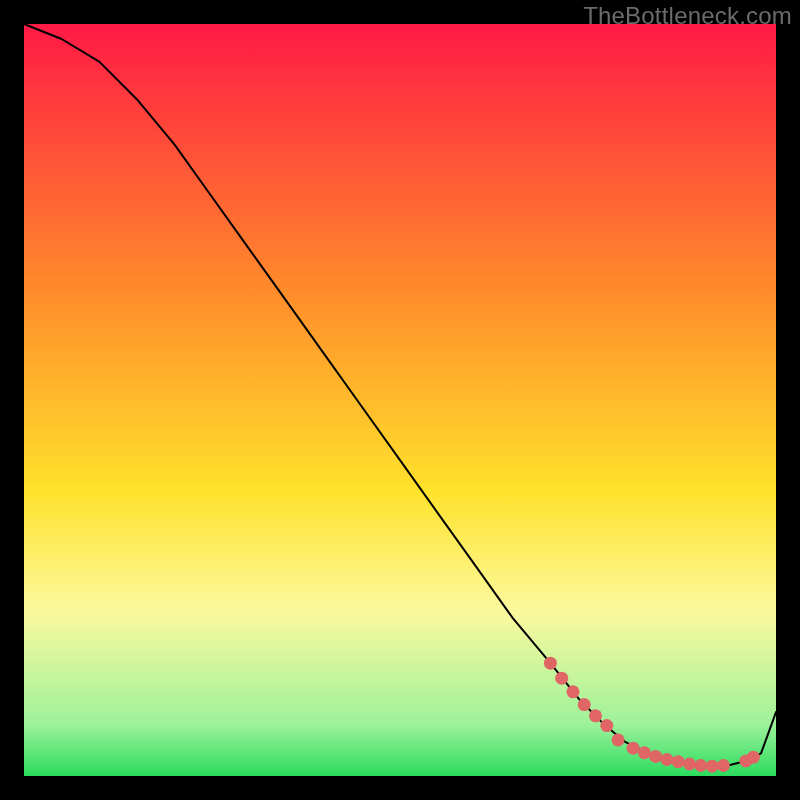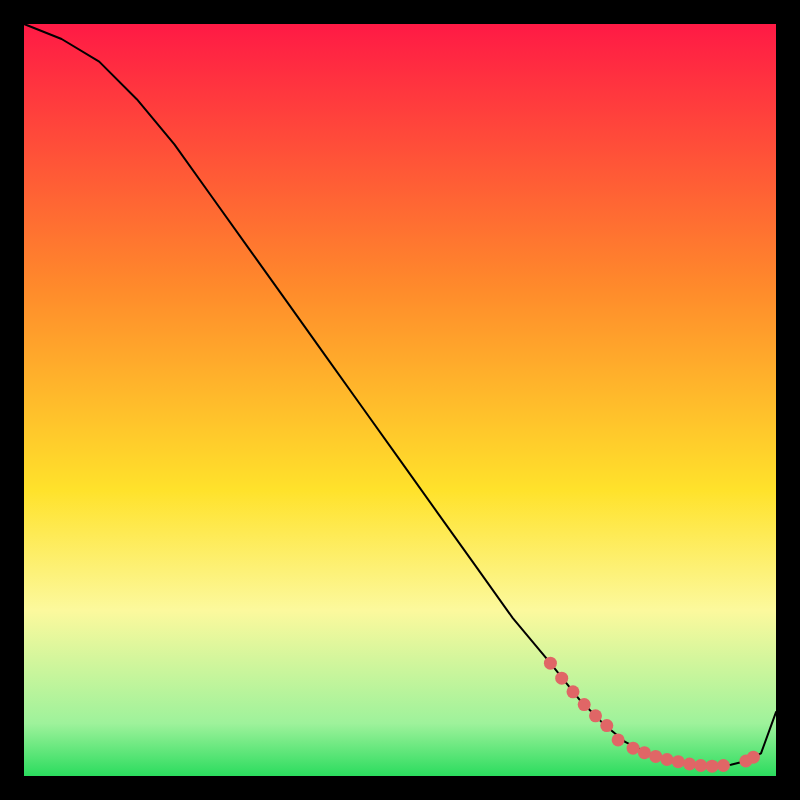--- a/index.html
+++ b/index.html
@@ -60,20 +60,21 @@
   .marker {
     fill: #e06666;
     stroke: #e06666;
     stroke-width: 0;
   }
 </style>
 </head>
 <body>
 
 <div class="stage">
+  <div class="attribution">TheBottleneck.com</div>
 
   <div class="plot">
     <svg class="curve" viewBox="0 0 752 752" preserveAspectRatio="none">
       <path class="line" d="M0.0 0.0 L37.6 15.0 L75.2 37.6 L112.8 75.2 L150.4 120.3 L188.0 173.0 L225.6 225.6 L263.2 278.2 L300.8 330.9 L338.4 383.5 L376.0 436.2 L413.6 488.8 L451.2 541.4 L488.8 594.1 L526.4 639.2 L556.5 676.8 L579.0 699.4 L601.6 718.2 L624.2 729.4 L646.7 737.0 L669.3 740.7 L691.8 742.2 L706.9 740.7 L721.9 737.0 L737.0 729.4 L752.0 688.1"></path>
       <g id="marker-group">
           <circle cx="526.4" cy="639.2" r="6.5" class="marker"></circle>
           <circle cx="537.7" cy="654.2" r="6.5" class="marker"></circle>
           <circle cx="549.0" cy="667.8" r="6.5" class="marker"></circle>
           <circle cx="560.2" cy="680.6" r="6.5" class="marker"></circle>
           <circle cx="571.5" cy="691.8" r="6.5" class="marker"></circle>

